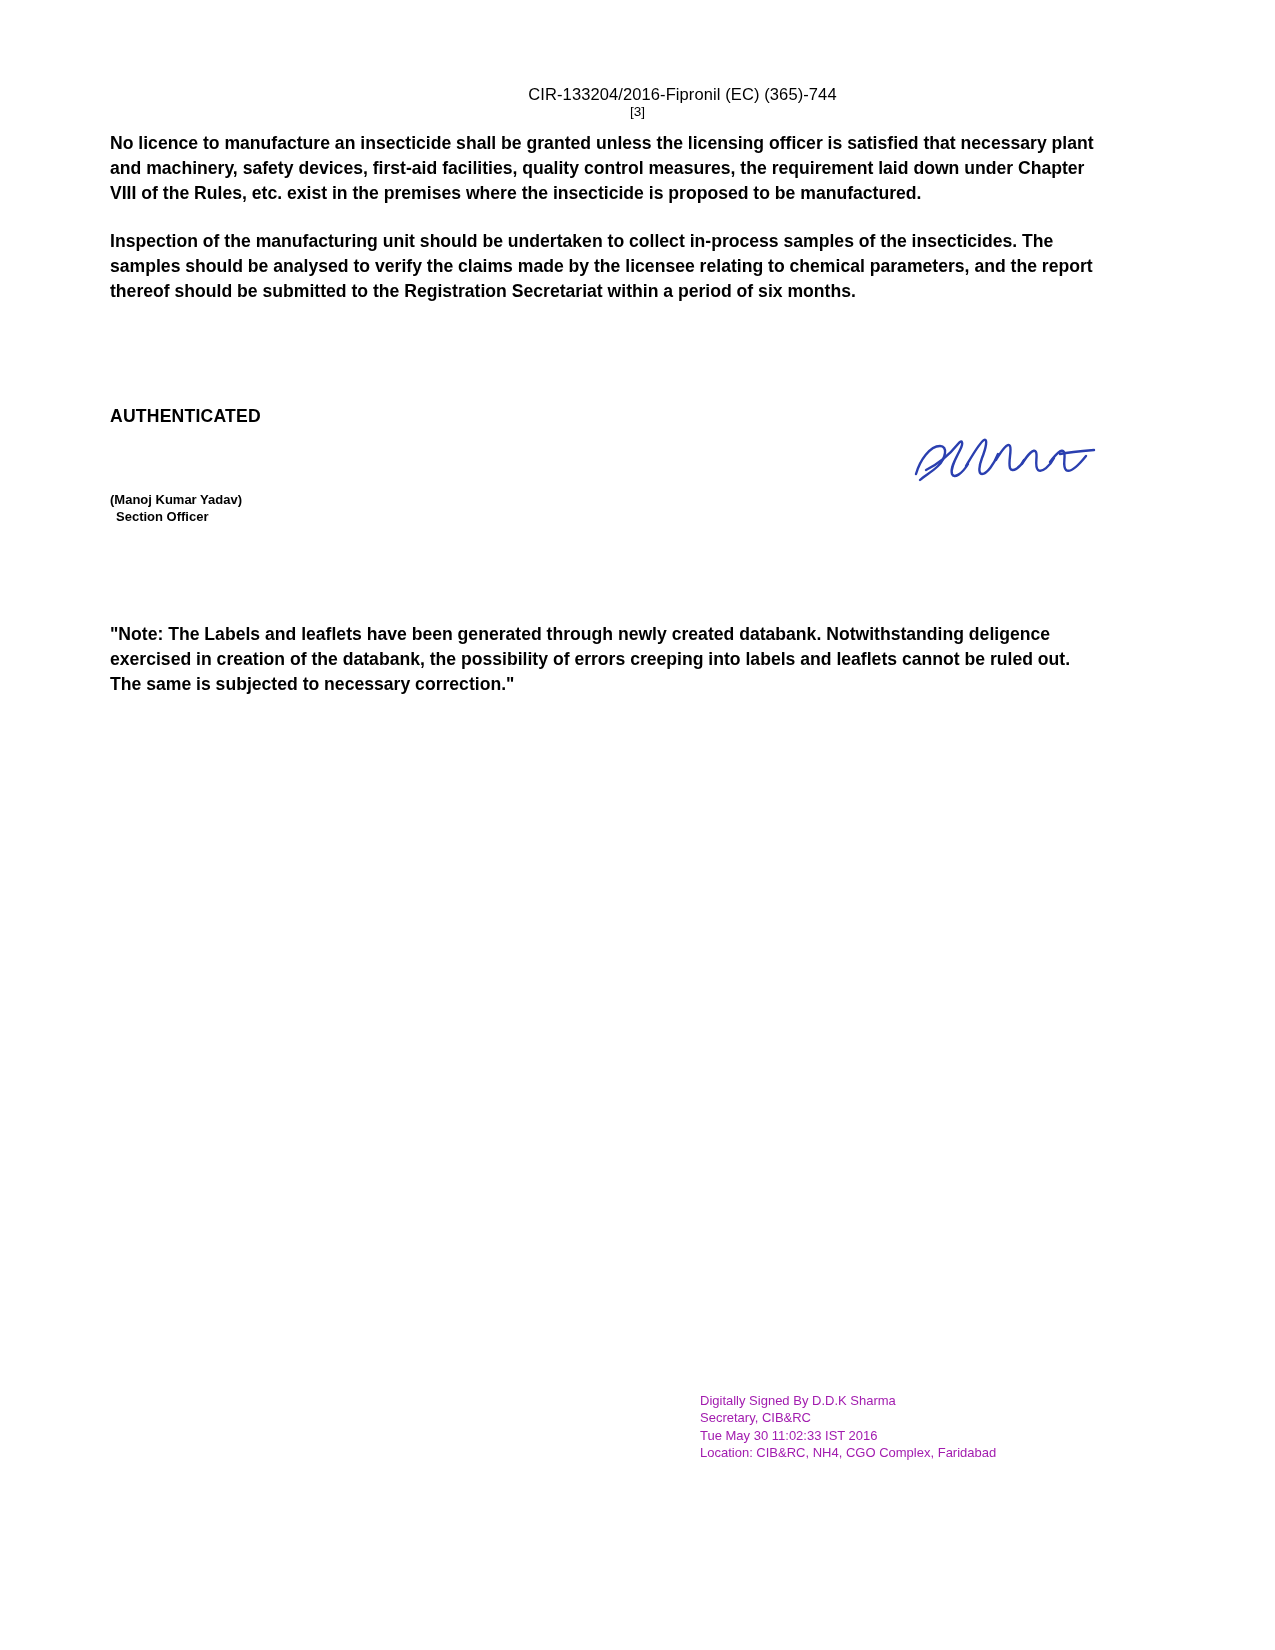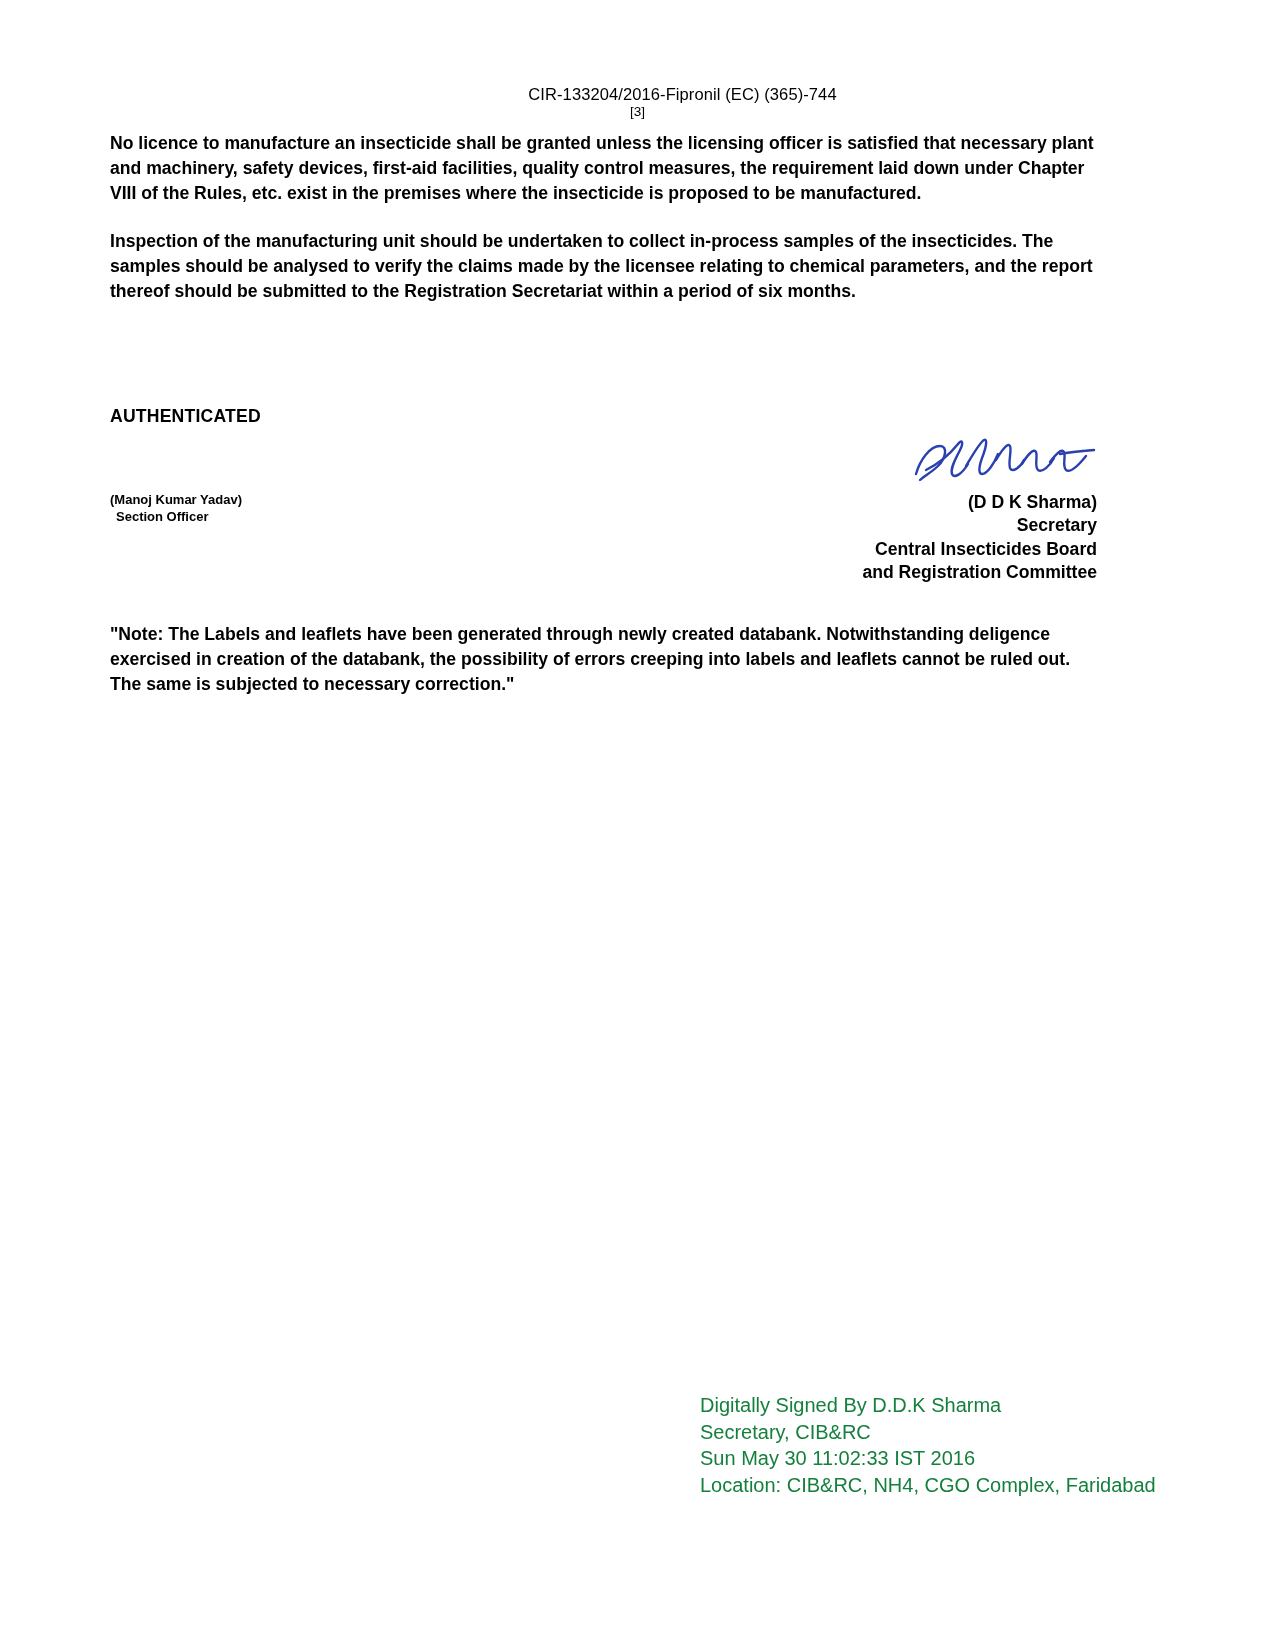--- a/index.html
+++ b/index.html
@@ -97,23 +97,23 @@
     width: 990px;
     font-size: 17.6px;
     font-weight: bold;
     line-height: 1.42;
   }
 
   .digital-sig {
     position: absolute;
     left: 700px;
     top: 1392px;
-    font-size: 20px;
+    font-size: 13px;
     line-height: 1.33;
-    color: #15803d;
+    color: #a21caf;
   }
 </style>
 </head>
 <body>
 
 <div class="page">
 
   <div class="header-ref">CIR-133204/2016-Fipronil (EC) (365)-744</div>
   <div class="header-page-num">[3]</div>
 
@@ -134,29 +134,23 @@
         <path d="M150 24 C160 22, 172 21, 184 20"></path>
       </g>
     </svg>
   </div>
 
   <div class="sig-left">
     <div>(Manoj Kumar Yadav)</div>
     <div class="line2">Section Officer</div>
   </div>
 
-  <div class="sig-right">
-    <div>(D D K Sharma)</div>
-    <div>Secretary</div>
-    <div>Central Insecticides Board</div>
-    <div>and Registration Committee</div>
-  </div>
 
   <div class="note-block">"Note:  The Labels and leaflets have been generated through newly created databank. Notwithstanding deligence exercised in creation of the databank, the possibility of errors creeping into labels and leaflets cannot be ruled out. The same is subjected to necessary correction."</div>
 
   <div class="digital-sig">
     <div>Digitally Signed By D.D.K Sharma</div>
     <div>Secretary, CIB&amp;RC</div>
-    <div>Sun May 30 11:02:33 IST 2016</div>
+    <div>Tue May 30 11:02:33 IST 2016</div>
     <div>Location: CIB&amp;RC, NH4, CGO Complex, Faridabad</div>
   </div>
 
 </div>
 
 </body></html>

